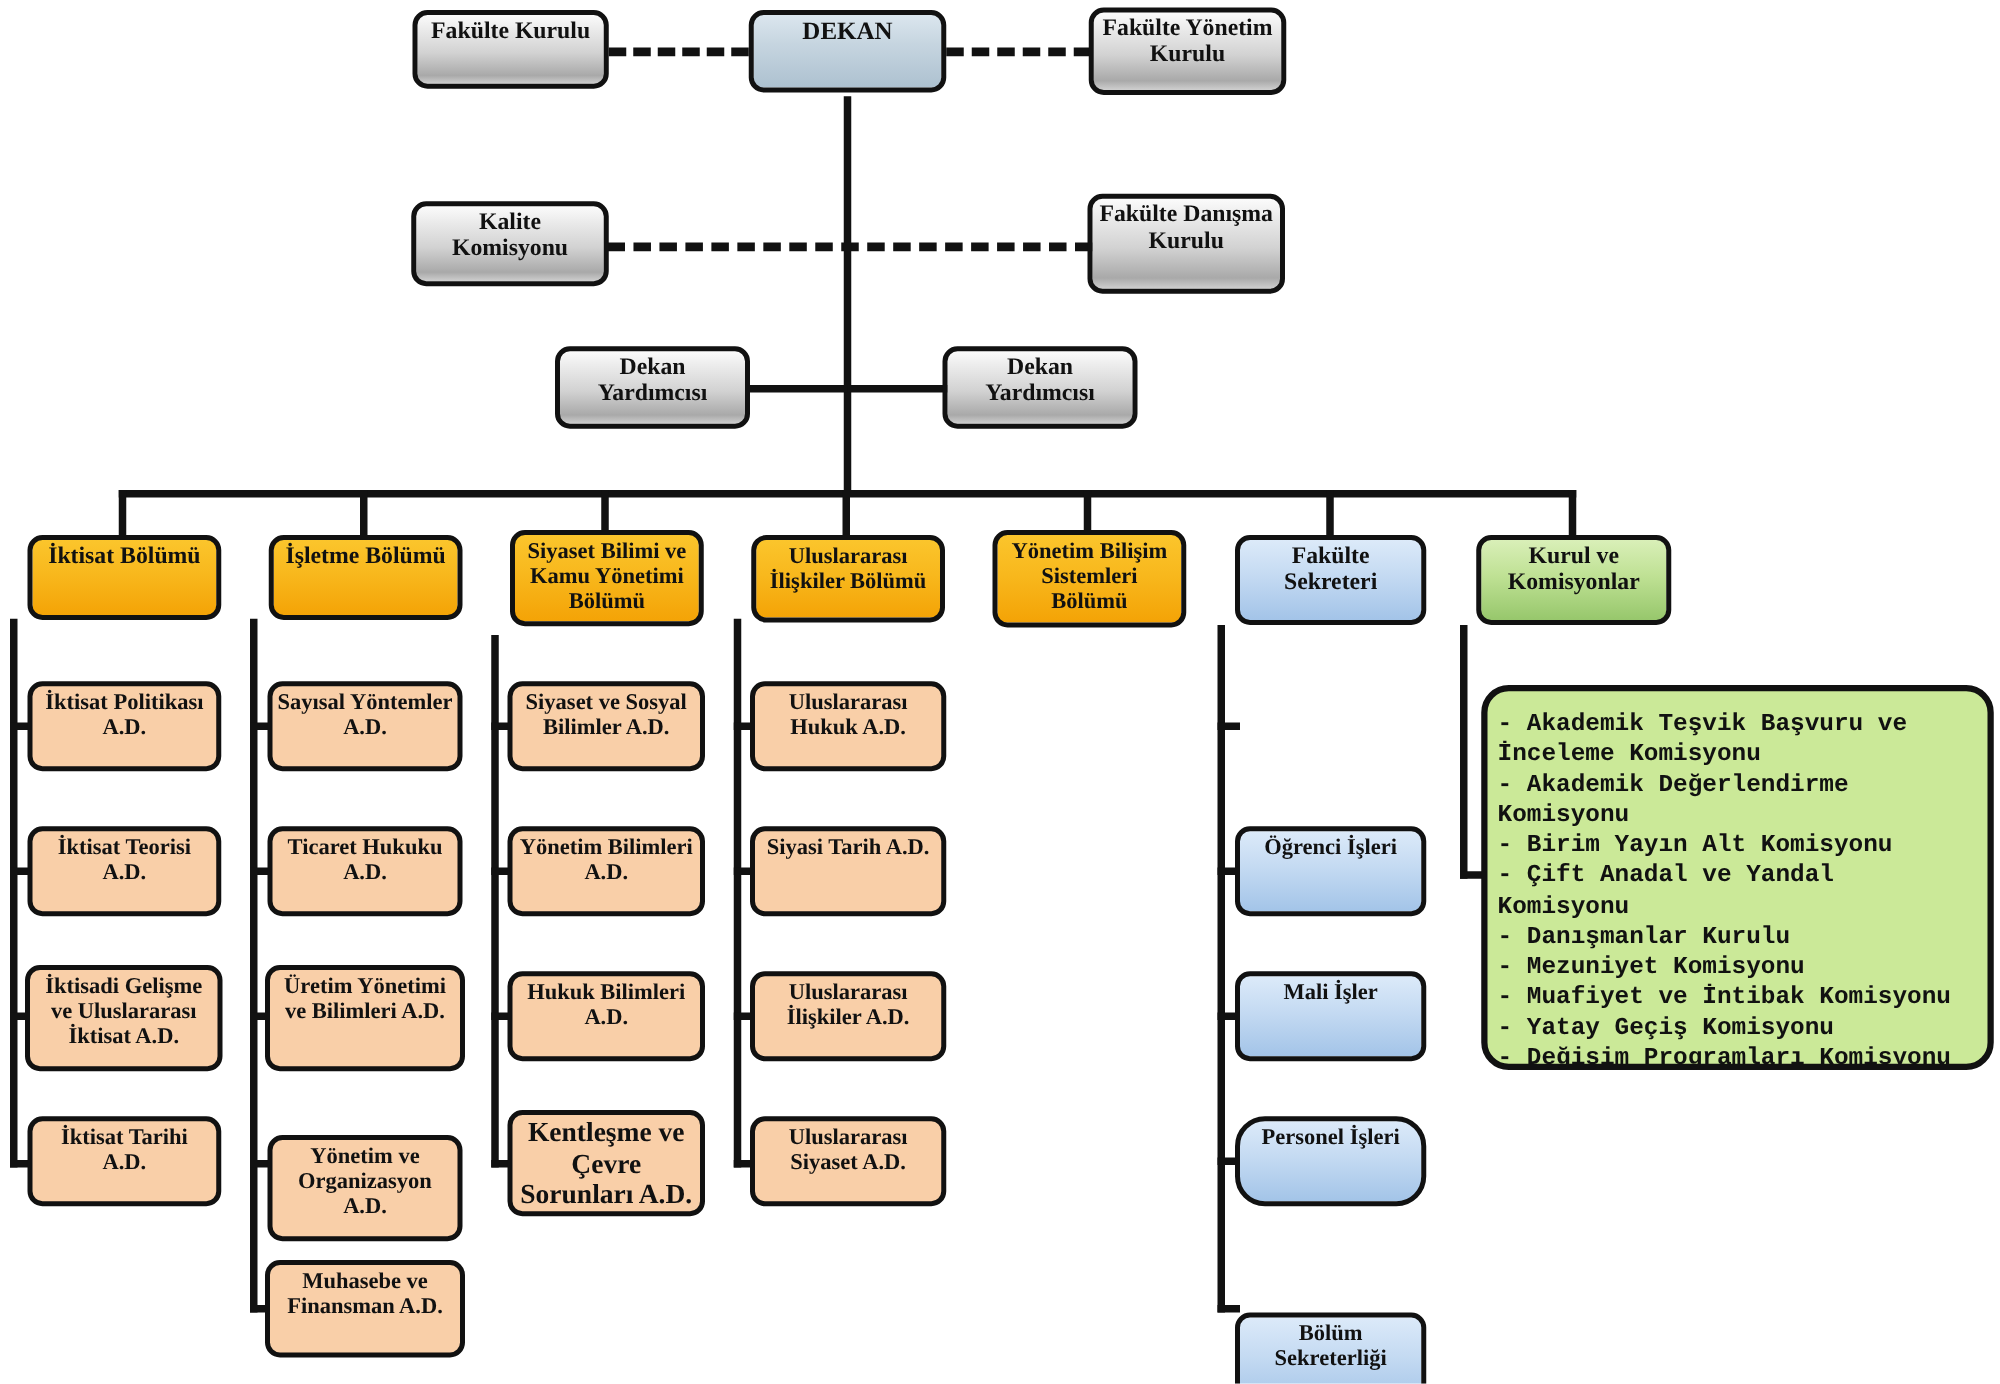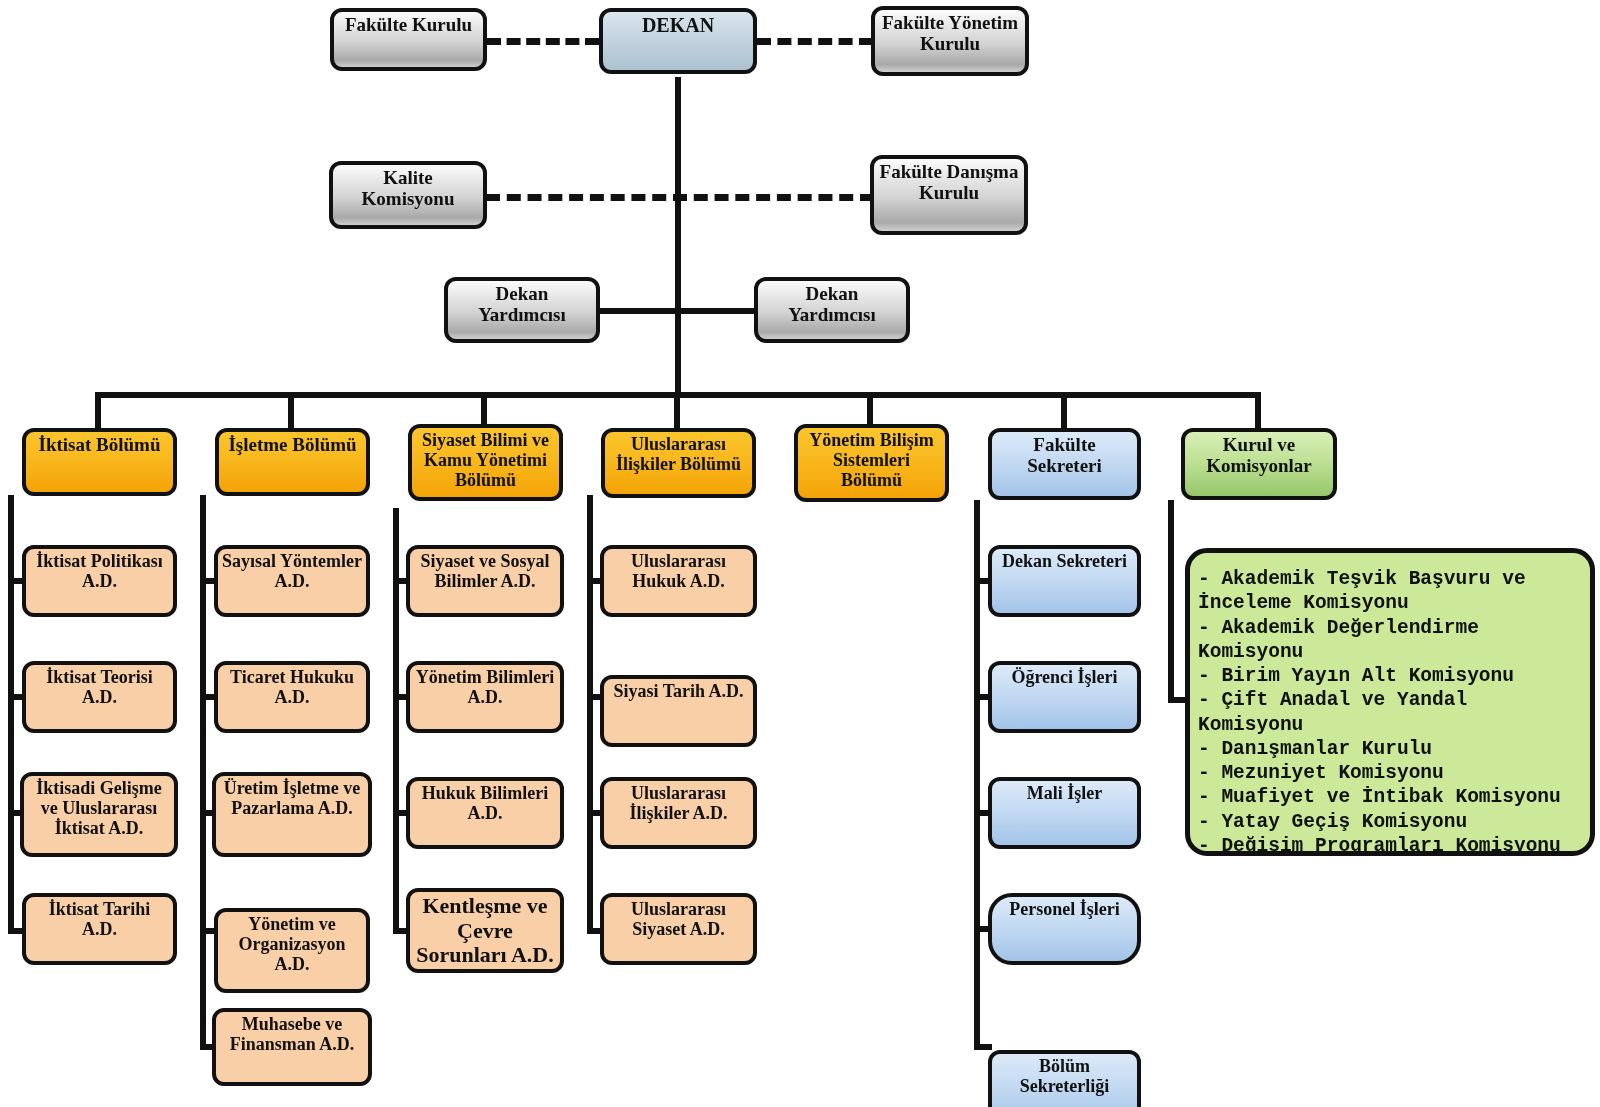--- a/index.html
+++ b/index.html
@@ -198,21 +198,21 @@
     <span>İktisat Tarihi A.D.</span>
   </div>
 
   <div class="node peach" style="left:214px; top:545px; width:156px; height:72px; font-size:18px;">
     <span>Sayısal Yöntemler A.D.</span>
   </div>
   <div class="node peach" style="left:214px; top:661px; width:156px; height:72px; font-size:18px;">
     <span>Ticaret Hukuku A.D.</span>
   </div>
   <div class="node peach" style="left:212px; top:772px; width:160px; height:85px; font-size:18px;">
-    <span>Üretim İşletme ve Pazarlama A.D.</span>
+    <span>Üretim Yönetimi ve Bilimleri A.D.</span>
   </div>
   <div class="node peach" style="left:214px; top:888px; width:156px; height:85px; font-size:18px;margin-top:20px;">
     <span>Yönetim ve Organizasyon A.D.</span>
   </div>
   <div class="node peach" style="left:212px; top:1008px; width:160px; height:78px; font-size:18px;">
     <span>Muhasebe ve Finansman A.D.</span>
   </div>
 
   <div class="node peach" style="left:406px; top:545px; width:158px; height:72px; font-size:18px;">
     <span>Siyaset ve Sosyal Bilimler A.D.</span>
@@ -223,33 +223,30 @@
   <div class="node peach" style="left:406px; top:777px; width:158px; height:72px; font-size:18px;">
     <span>Hukuk Bilimleri A.D.</span>
   </div>
   <div class="node peach" style="left:406px; top:888px; width:158px; height:85px; font-size:22px;">
     <span>Kentleşme ve Çevre Sorunları A.D.</span>
   </div>
 
   <div class="node peach" style="left:600px; top:545px; width:157px; height:72px; font-size:18px;">
     <span>Uluslararası Hukuk A.D.</span>
   </div>
-  <div class="node peach" style="left:600px; top:661px; width:157px; height:72px; font-size:18px;margin-top:14px;">
+  <div class="node peach" style="left:600px; top:661px; width:157px; height:72px; font-size:18px;">
     <span>Siyasi Tarih A.D.</span>
   </div>
   <div class="node peach" style="left:600px; top:777px; width:157px; height:72px; font-size:18px;">
     <span>Uluslararası İlişkiler A.D.</span>
   </div>
   <div class="node peach" style="left:600px; top:893px; width:157px; height:72px; font-size:18px;">
     <span>Uluslararası Siyaset A.D.</span>
   </div>
 
-  <div class="node blue" style="left:988px; top:545px; width:153px; height:72px; font-size:18px;">
-    <span>Dekan Sekreteri</span>
-  </div>
   <div class="node blue" style="left:988px; top:661px; width:153px; height:72px; font-size:18px;">
     <span>Öğrenci İşleri</span>
   </div>
   <div class="node blue" style="left:988px; top:777px; width:153px; height:72px; font-size:18px;">
     <span>Mali İşler</span>
   </div>
   <div class="node blue" style="left:988px; top:893px; width:153px; height:72px; font-size:18px;border-radius:24px;">
     <span>Personel İşleri</span>
   </div>
   <div class="node blue" style="left:988px; top:1008px; width:153px; height:78px; font-size:18px;margin-top:42px;">

